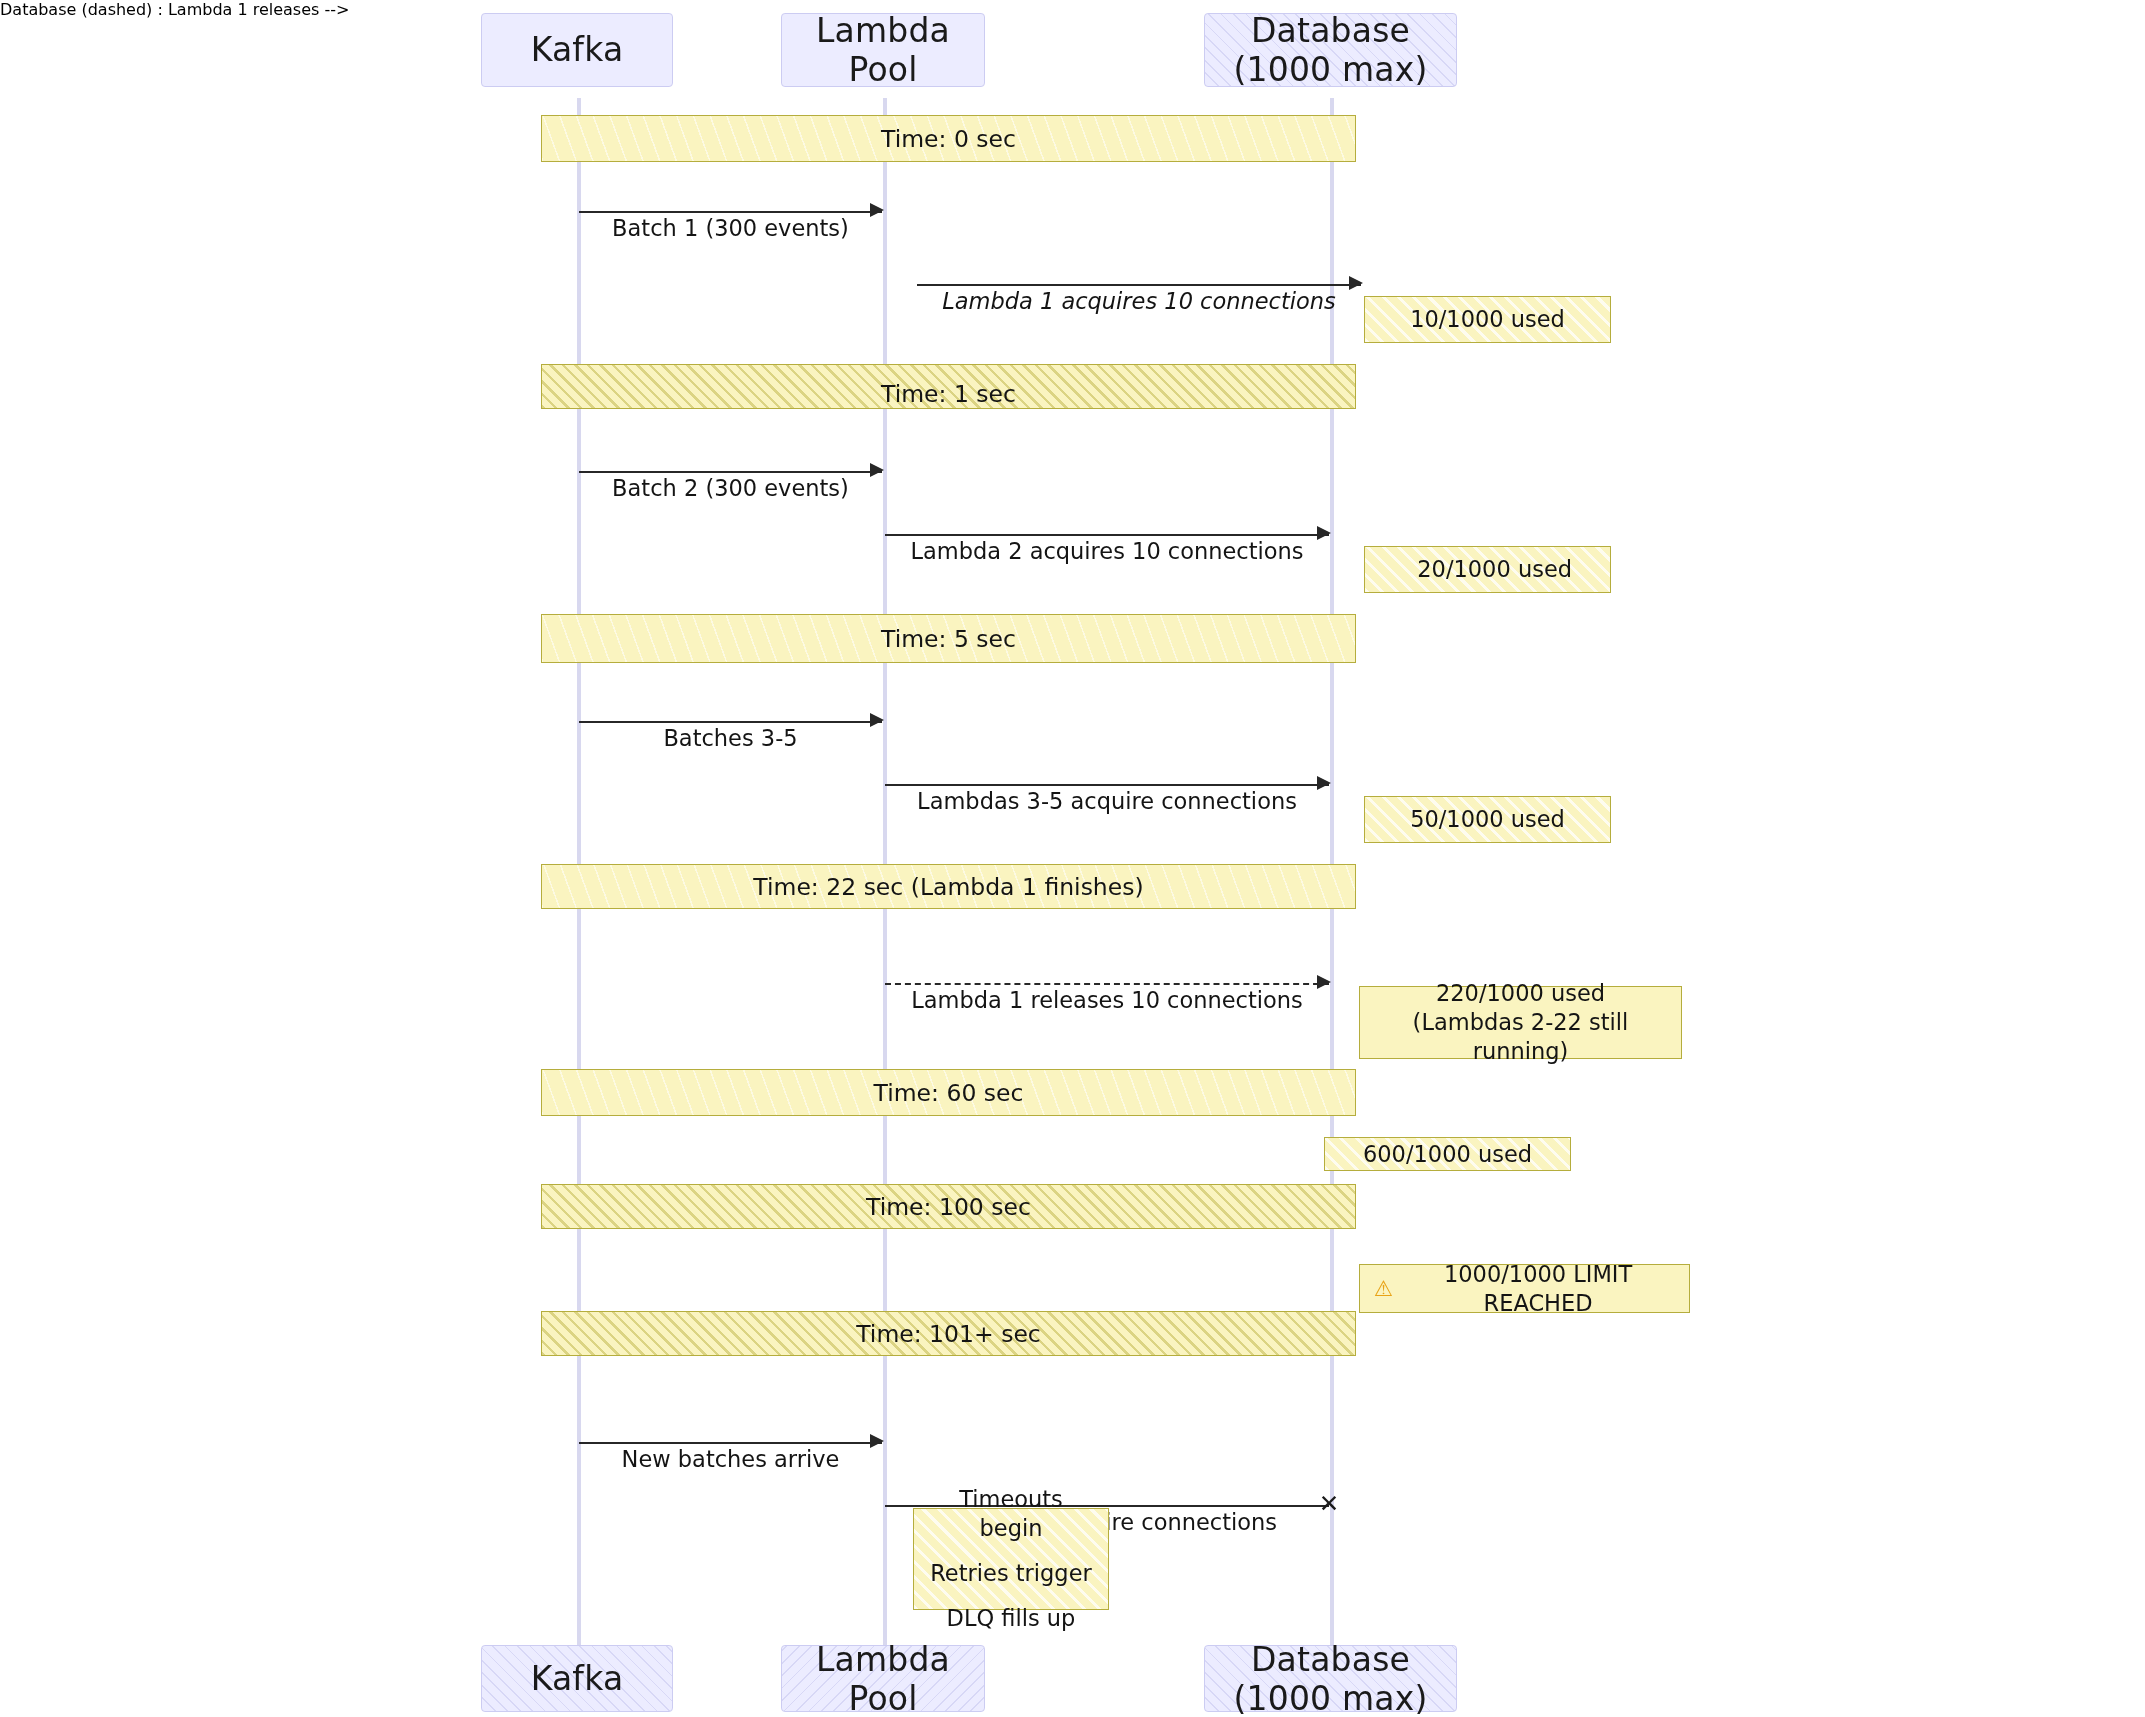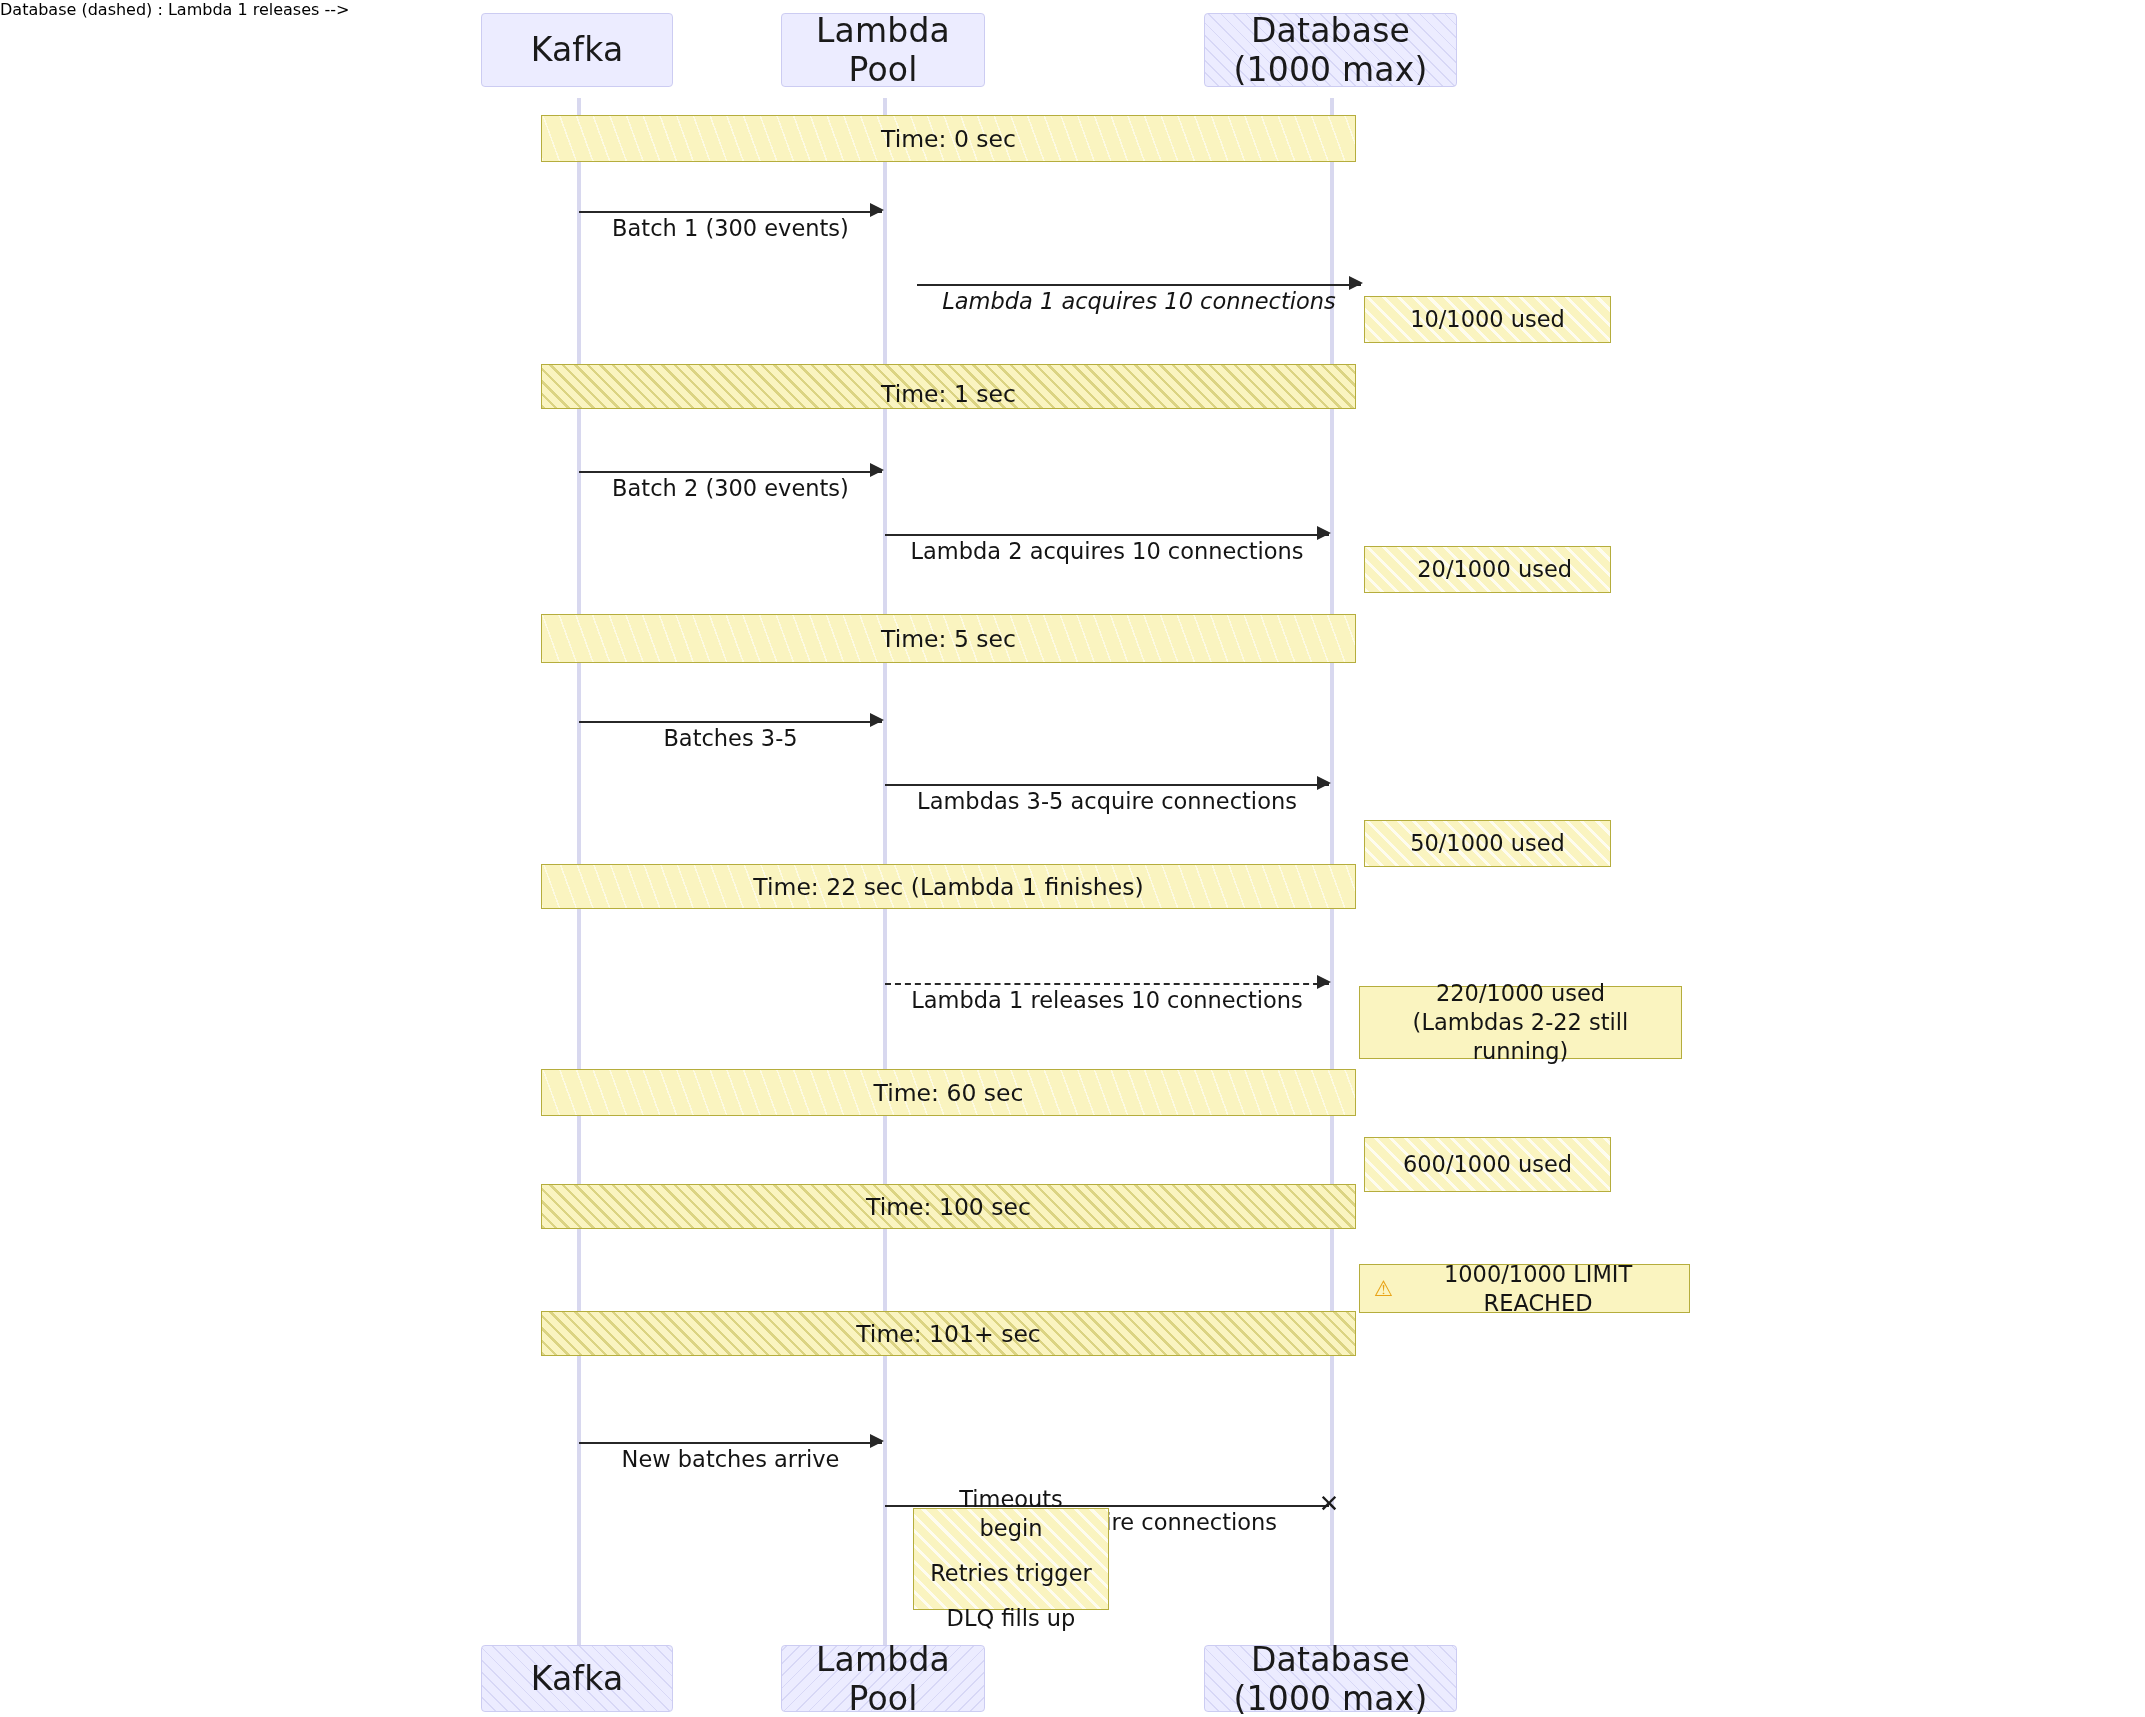--- a/index.html
+++ b/index.html
@@ -268,30 +268,30 @@
 
   
   <div class="note hatched" style="left:1364px; top:296px; width:247px; height:47px;">
     <span>10/1000 used</span>
   </div>
 
   <div class="note hatched" style="left:1364px; top:546px; width:247px; height:47px;padding-left:28px;">
     <span>20/1000 used</span>
   </div>
 
-  <div class="note hatched" style="left:1364px; top:796px; width:247px; height:47px;margin-top:24px;">
+  <div class="note hatched" style="left:1364px; top:796px; width:247px; height:47px;">
     <span>50/1000 used</span>
   </div>
 
   <div class="note plain" style="left:1359px; top:986px; width:323px; height:73px;">
     <span>220/1000 used</span>
     <span>(Lambdas 2-22 still running)</span>
   </div>
 
-  <div class="note hatched" style="left:1364px; top:1137px; width:247px; height:55px;">
+  <div class="note hatched" style="left:1324px; top:1137px; width:247px; height:34px;">
     <span>600/1000 used</span>
   </div>
 
   <div class="note plain" style="left:1359px; top:1264px; width:331px; height:49px; flex-direction:row;">
     <span class="warn">⚠</span>
     <span>1000/1000 LIMIT REACHED</span>
   </div>
 
   <div class="note hatched" style="left:913px; top:1508px; width:196px; height:102px;gap:16px;">
     <span>Timeouts begin</span>

